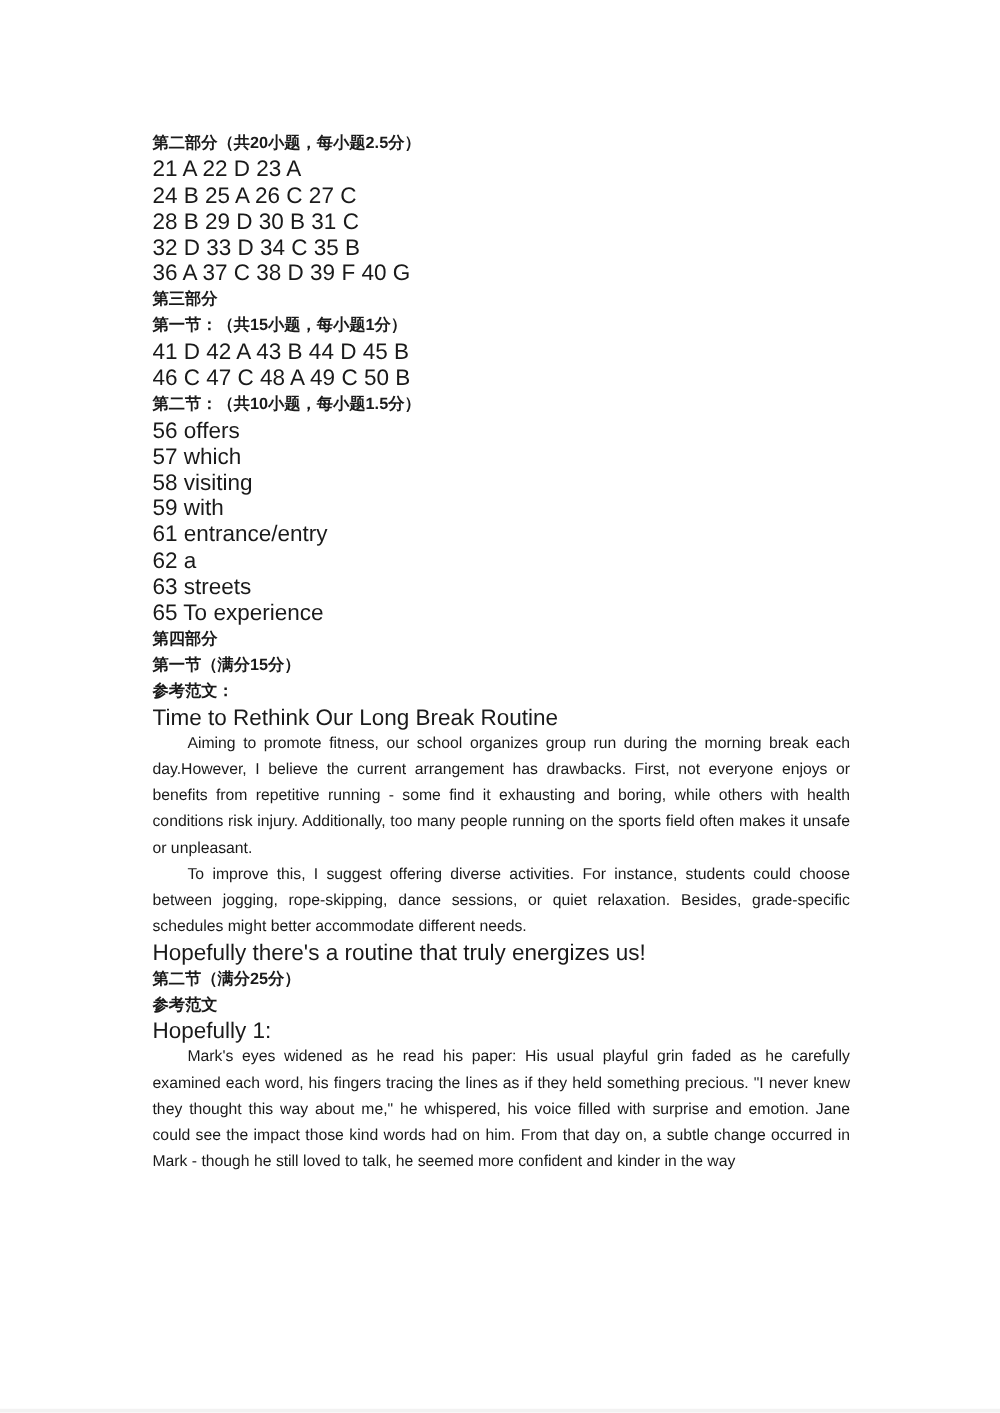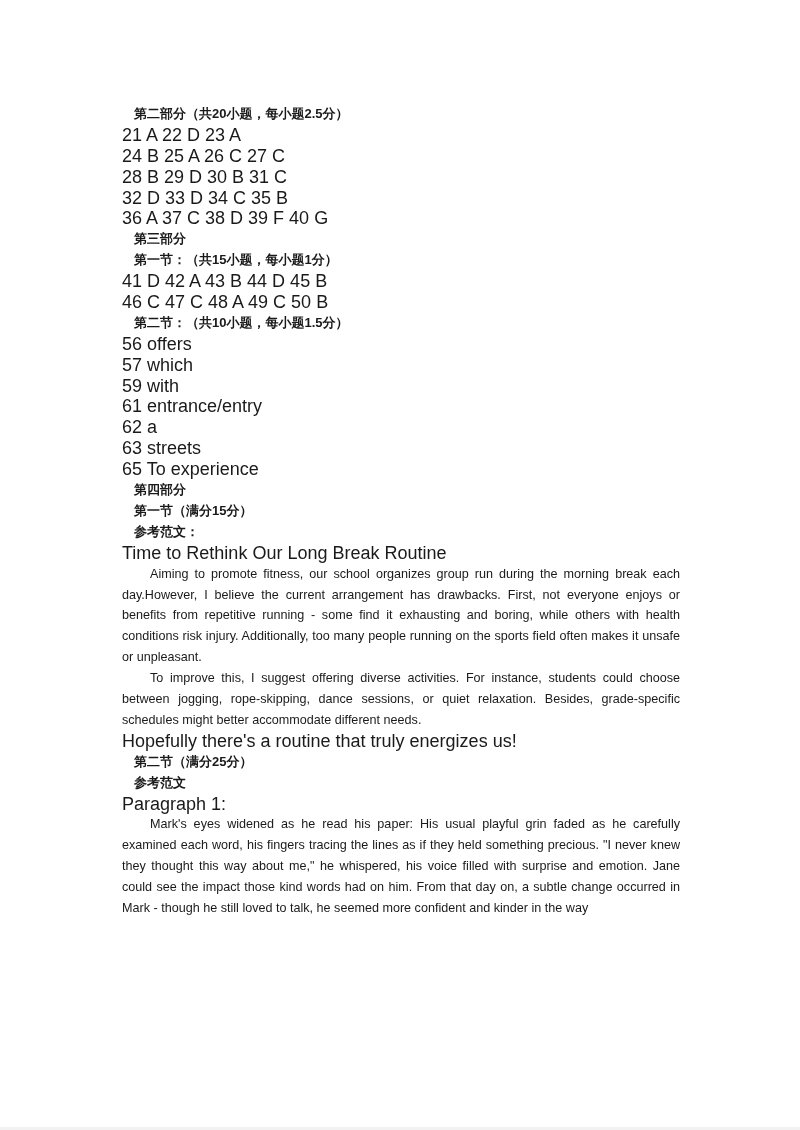--- a/index.html
+++ b/index.html
@@ -1,20 +1,20 @@
 <!DOCTYPE html>
 <html><head>
 <meta charset="utf-8">
 <style>
   html, body { margin: 0; padding: 0; background: #ffffff; }
   body { width: 800px; height: 1130px; position: relative; overflow: hidden;
          font-family: "Liberation Sans", "DejaVu Sans", sans-serif; color: #1a1a1a; }
   .page { position: absolute; left: 122px; top: 104px; width: 558px; }
   .line { font-size: 18px; line-height: 20.9px; height: 20.9px; white-space: nowrap; }
-  .heading { font-weight: bold; font-size: 13px; margin-left: 12px; }
+  .heading { font-weight: bold; font-size: 13px; }
   .para { font-size: 12.6px; line-height: 20.9px; text-align: justify; }
   .para .indent { display: inline-block; width: 28px; }
   .bottom-edge { position: absolute; left: 0; right: 0; bottom: 0; height: 3px; background: #f2f2f2; }
 </style>
 </head>
 <body>
 
 <div class="page">
 
   <div class="line heading">第二部分（共20小题，每小题2.5分）</div>
@@ -25,35 +25,36 @@
   <div class="line">36 A  37 C  38 D  39 F  40 G</div>
 
   <div class="line heading">第三部分</div>
   <div class="line heading">第一节：（共15小题，每小题1分）</div>
   <div class="line">41 D  42 A  43 B  44 D  45 B</div>
   <div class="line">46 C  47 C  48 A  49 C  50 B</div>
 
   <div class="line heading">第二节：（共10小题，每小题1.5分）</div>
   <div class="line">56 offers</div>
   <div class="line">57 which</div>
+  <div class="line">58 visiting</div>
   <div class="line">59 with</div>
   <div class="line">61 entrance/entry</div>
   <div class="line">62 a</div>
   <div class="line">63 streets</div>
   <div class="line">65 To experience</div>
 
   <div class="line heading">第四部分</div>
   <div class="line heading">第一节（满分15分）</div>
   <div class="line heading">参考范文：</div>
   <div class="line">Time to Rethink Our Long Break Routine</div>
 
   <div class="para"><span class="indent"></span><span>Aiming to promote fitness, our school organizes group run during the morning break each day.However, I believe the current arrangement has drawbacks. First, not everyone enjoys or benefits from repetitive running - some find it exhausting and boring, while others with health conditions risk injury. Additionally, too many people running on the sports field often makes it unsafe or unpleasant.</span></div>
   <div class="para"><span class="indent"></span><span>To improve this, I suggest offering diverse activities. For instance, students could choose between jogging, rope-skipping, dance sessions, or quiet relaxation. Besides, grade-specific schedules might better accommodate different needs.</span></div>
   <div class="line">Hopefully there's a routine that truly energizes us!</div>
 
   <div class="line heading">第二节（满分25分）</div>
   <div class="line heading">参考范文</div>
-  <div class="line">Paragraph 1:</div>
+  <div class="line">Hopefully 1:</div>
   <div class="para"><span class="indent"></span><span>Mark's eyes widened as he read his paper: His usual playful grin faded as he carefully examined each word, his fingers tracing the lines as if they held something precious. "I never knew they thought this way about me," he whispered, his voice filled with surprise and emotion. Jane could see the impact those kind words had on him. From that day on, a subtle change occurred in Mark - though he still loved to talk, he seemed more confident and kinder in the way</span></div>
 
 </div>
 
 <div class="bottom-edge"></div>
 
 </body></html>

